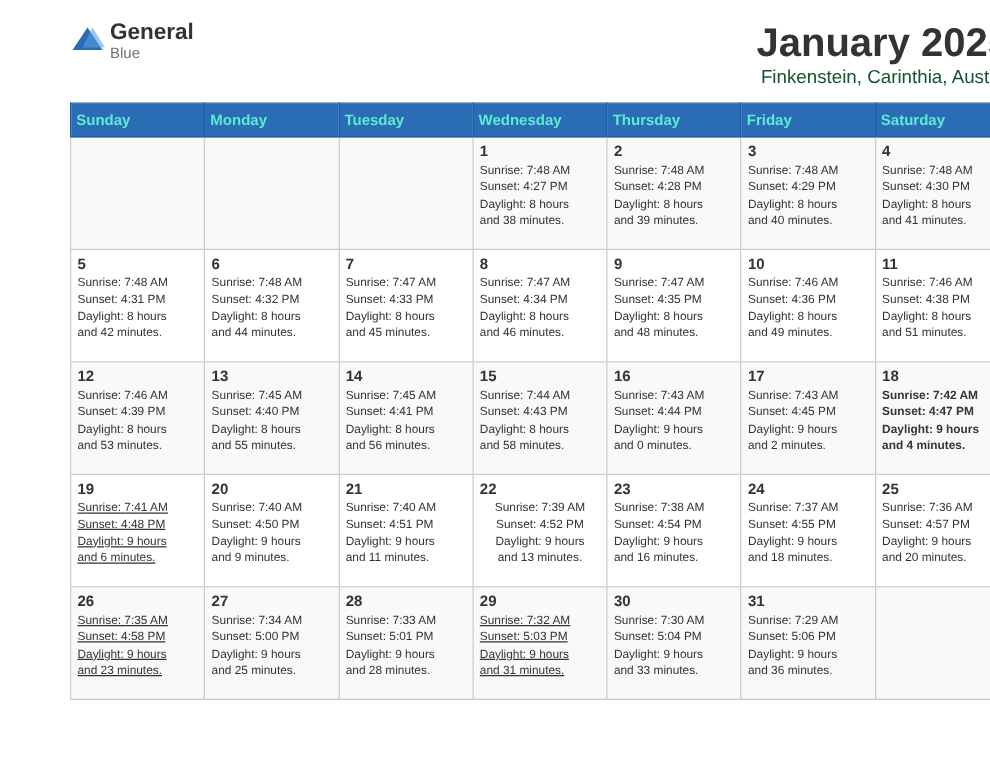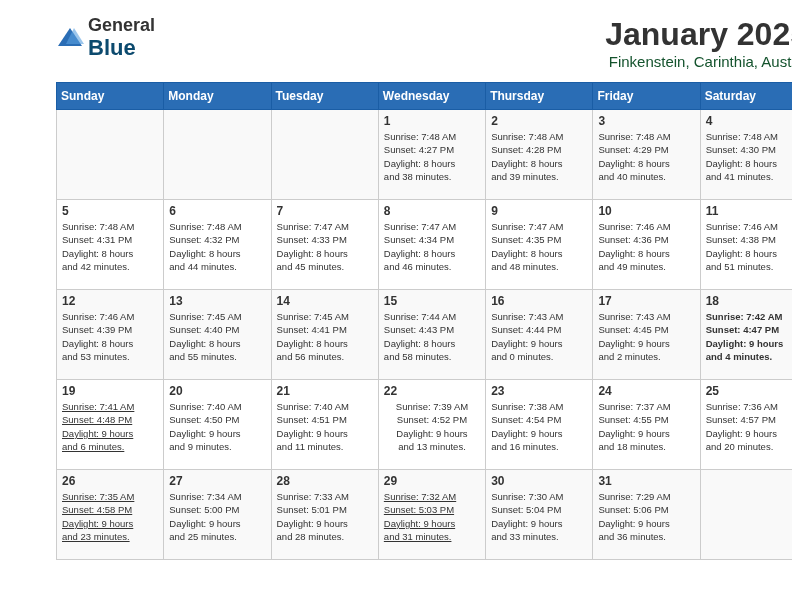--- a/index.html
+++ b/index.html
@@ -28,23 +28,23 @@
       display: flex;
       flex-direction: column;
       line-height: 1.1;
     }
     .logo-general {
       font-size: 18px;
       font-weight: bold;
       color: #333;
     }
     .logo-blue {
-      font-size: 22px;
-      font-weight: bold;
-      color: #0c4a6e;
+      font-size: 12px;
+      font-weight: normal;
+      color: #737373;
     }
     .logo-icon {
       width: 28px;
       height: 28px;
       margin-right: 4px;
     }
     .title-section {
       text-align: right;
     }
     .month-title {
@@ -56,21 +56,21 @@
       font-size: 15px;
       color: #14532d;
     }
     table {
       width: 100%;
       border-collapse: collapse;
       table-layout: fixed;
     }
     thead th {
       background-color: #2a6db5;
-      color: #ffffff;
+      color: #5eead4;
       font-size: 12px;
       padding: 6px 4px;
       text-align: left;
       border: 1px solid #1a5da5;
     }
     tbody td {
       border: 1px solid #ccc;
       vertical-align: top;
       padding: 4px 5px;
       font-size: 10px;

